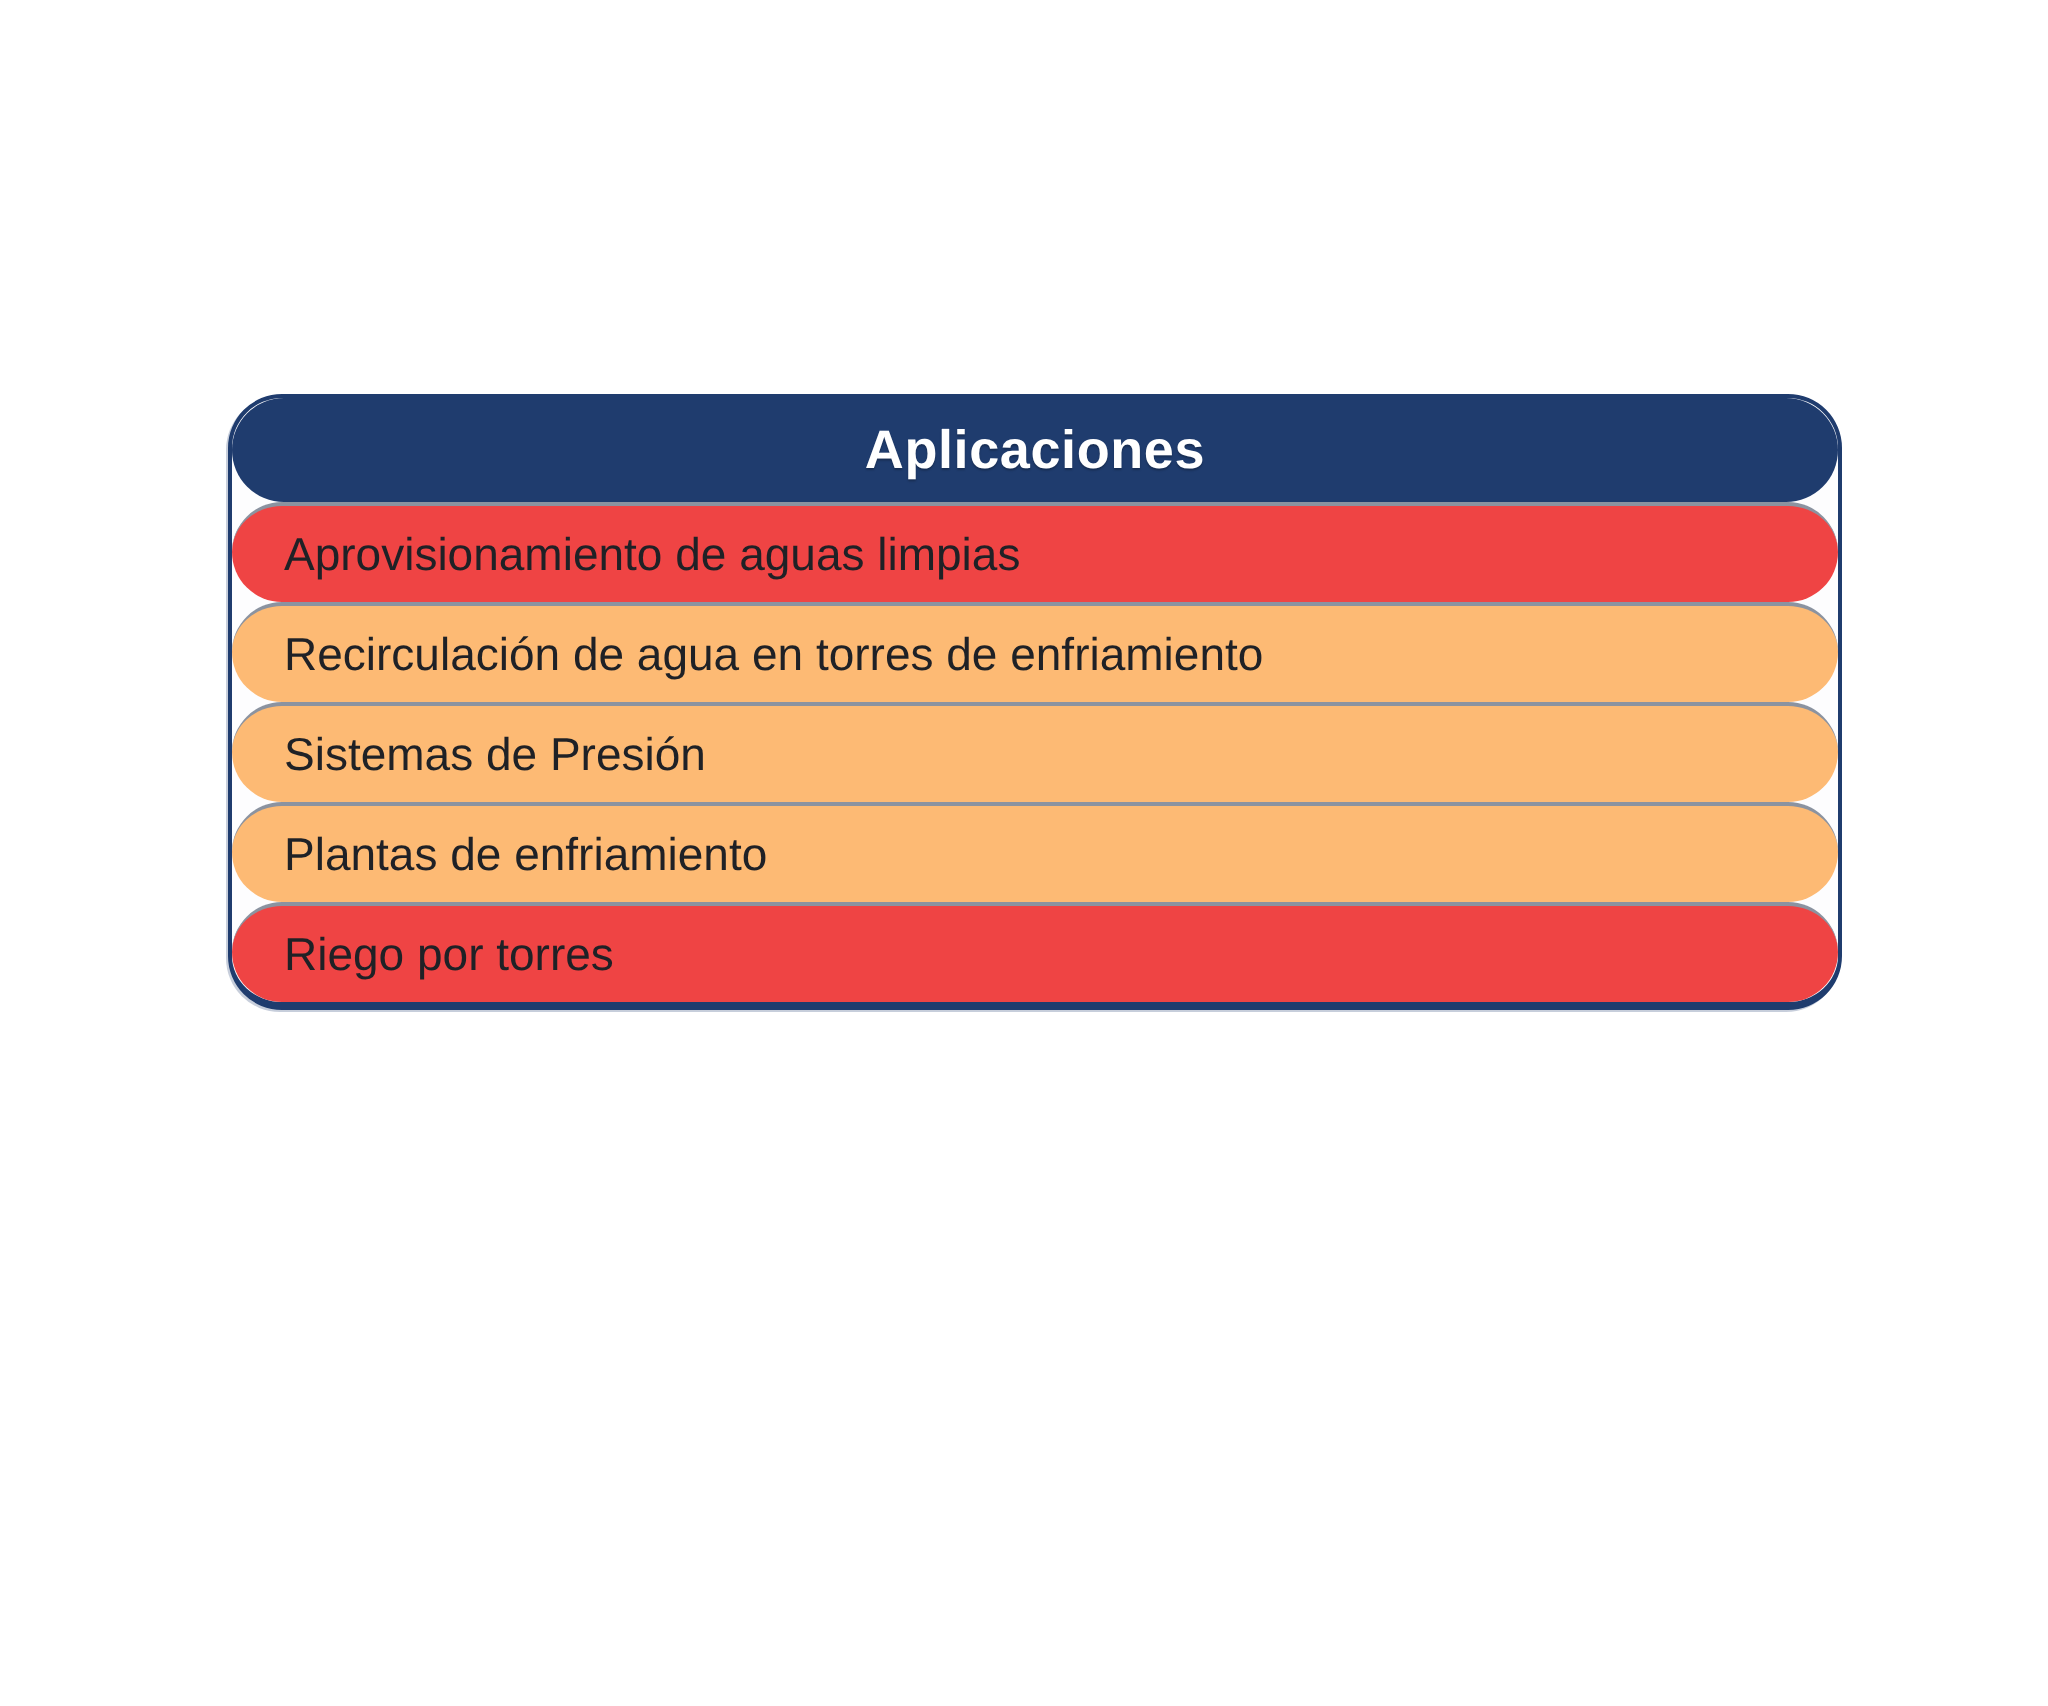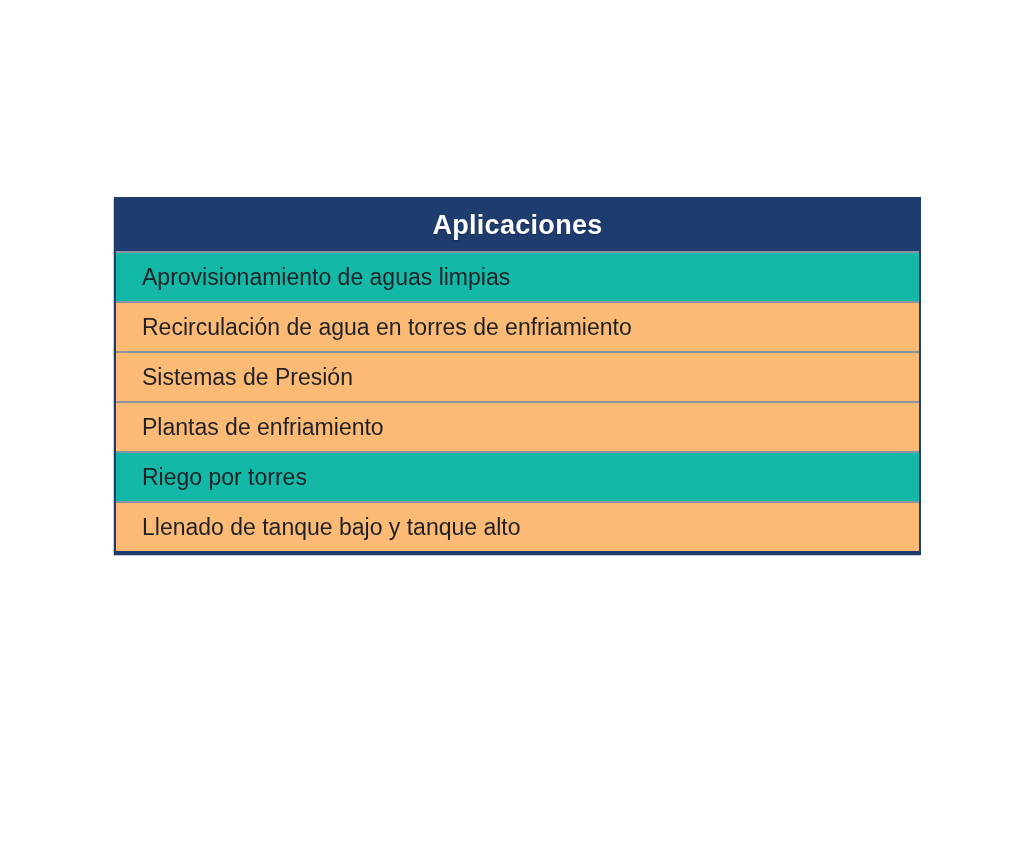--- a/index.html
+++ b/index.html
@@ -1,15 +1,15 @@
 <!DOCTYPE html>
 <html><head>
 <meta charset="utf-8">
 <style>
-  * { margin: 0; padding: 0; box-sizing: border-box; }
+  * { margin: 0; padding: 0; box-sizing: border-box; border-radius: 27px; }
 
   html, body {
     width: 1024px;
     height: 853px;
     background: #ffffff;
     font-family: "Liberation Sans", sans-serif;
     overflow: hidden;
   }
 
   .page {
@@ -44,21 +44,21 @@
   }
 
   .app-table__row {
     height: 50px;
     display: flex;
     align-items: center;
     padding-left: 26px;
     padding-right: 10px;
     font-size: 23px;
     color: #1f2126;
-    background: #14b8a6;
+    background: #ef4444;
     border-top: 2px solid #8b93a0;
     white-space: nowrap;
     overflow: hidden;
   }
 
   .app-table__row:first-of-type {
     border-top: none;
   }
 
   .app-table__row--alt {
@@ -77,15 +77,14 @@
     <div class="app-table__row app-table__row--alt">Recirculación de agua en torres de enfriamiento</div>
 
 
     <div class="app-table__row app-table__row--alt">Sistemas de Presión</div>
 
 
     <div class="app-table__row app-table__row--alt">Plantas de enfriamiento</div>
 
     <div class="app-table__row">Riego por torres</div>
 
-    <div class="app-table__row app-table__row--alt">Llenado de tanque bajo y tanque alto</div>
   </div>
 </div>
 
 </body></html>

